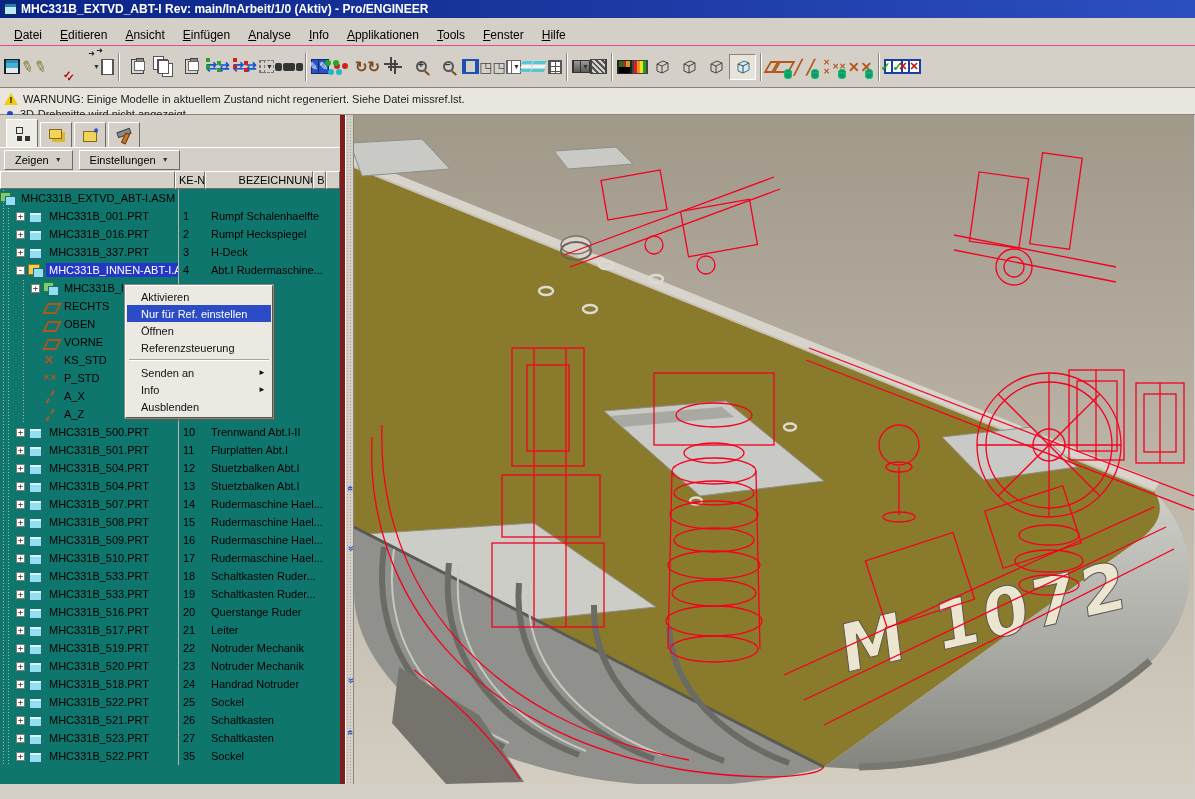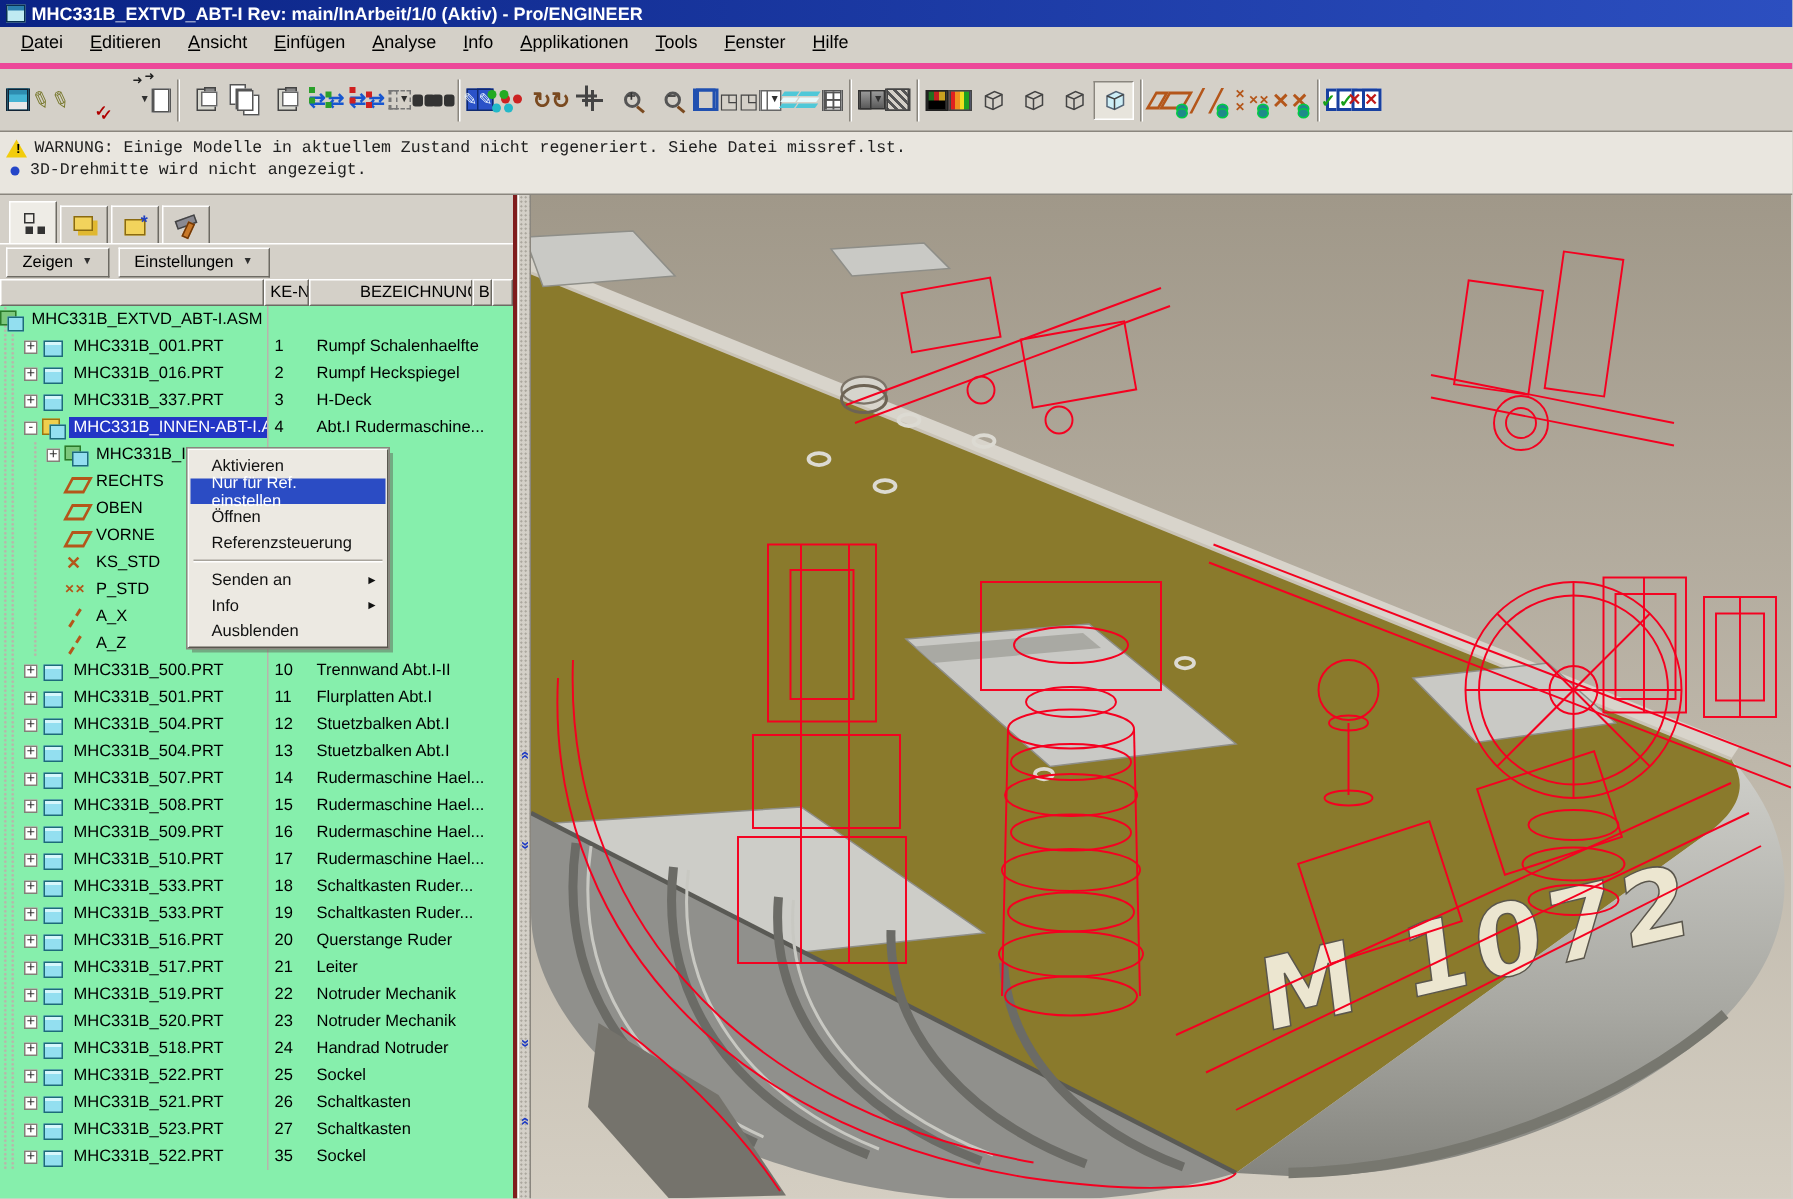--- a/index.html
+++ b/index.html
@@ -6,22 +6,22 @@
     font-family:"Liberation Sans",sans-serif;font-size:11px;background:#d4d0c8;}
   *{box-sizing:border-box;}
 
   
   .titlebar{height:18px;background:linear-gradient(90deg,#0a2385,#2c4fc0);
     display:flex;align-items:center;padding:0 4px;color:#fff;font-weight:bold;font-size:12px;gap:4px;}
   .win-ic{width:13px;height:12px;background:#bfeaf2;border:1px solid #083050;
     box-shadow:inset 0 3px 0 #2b7fae;flex:0 0 auto;}
 
   
-  .menubar{height:28px;display:flex;align-items:flex-start;padding:0 6px;gap:2px;
-    background:#d4d0c8;border-bottom:4px solid #ec4899;}
+  .menubar{height:28px;display:flex;align-items:flex-end;padding:0 6px;gap:2px;
+    background:#d4d0c8;border-bottom:1px solid #ec4899;}
   .menuitem{padding:3px 8px;color:#000;font-size:12px;}
   .menuitem u{text-decoration:underline;}
 
   
   .toolbar{height:42px;display:flex;align-items:center;background:#d4d0c8;
     border-bottom:1px solid #8a867e;padding:0 4px;}
   .tgroup{display:flex;align-items:center;}
   .tsep{width:2px;height:28px;margin:0 4px;border-left:1px solid #8a867e;border-right:1px solid #fff;}
   .tbtn{width:27px;height:26px;display:flex;align-items:center;justify-content:center;
     border:1px solid transparent;background:transparent;padding:0;position:relative;}
@@ -79,31 +79,31 @@
     content:"";position:absolute;right:0;bottom:0;width:6px;height:5px;border-radius:50%;background:#1e8a8a;border:1px solid #0c4;}
   .axis-tgl-icon::before{content:"╱";color:#b4561a;font-weight:bold;font-size:14px;}
   .point-tgl-icon::before{content:"✕ ✕";color:#b4561a;font-size:8px;font-weight:bold;letter-spacing:-1px;}
   .csys-tgl-icon::before{content:"✕";color:#b4561a;font-size:14px;font-weight:bold;}
   .win-ok-icon{width:17px;height:15px;background:#fff;border:2px solid #1840a0;}
   .win-ok-icon::before{content:"✓";color:#18a018;font-weight:bold;font-size:12px;}
   .win-close-icon{width:17px;height:15px;background:#fff;border:2px solid #1840a0;}
   .win-close-icon::before{content:"✕";color:#c01818;font-weight:bold;font-size:11px;}
 
   
-  .messages{height:42px;background:#e9e6df;border-bottom:1px solid #8a867e;padding:3px 4px 0 4px;color:#202020;font-family:Liberation Mono, monospace;}
+  .messages{height:27px;background:#e9e6df;border-bottom:1px solid #8a867e;padding:3px 4px 0 4px;color:#202020;}
   .msgline{display:flex;align-items:center;gap:4px;height:15px;font-size:11px;}
   .warn-ic{position:relative;width:15px;height:13px;flex:0 0 auto;}
   .warn-ic::before{content:"";position:absolute;left:0;top:1px;border-left:7px solid transparent;
     border-right:7px solid transparent;border-bottom:12px solid #f2cc0c;}
   .warn-ic::after{content:"!";position:absolute;left:5.5px;top:3px;font-size:9px;font-weight:bold;color:#000;}
   .bullet{width:6px;height:6px;border-radius:50%;background:#2446c8;flex:0 0 auto;margin:0 3px;}
 
   
   .main{display:flex;height:669px;}
-  .navigator{width:345px;background:#86efac;border-right:3px solid #7f1d1d;display:flex;flex-direction:column;position:relative;}
+  .navigator{width:345px;background:#0f766e;border-right:5px solid #7f1d1d;display:flex;flex-direction:column;position:relative;}
   .nav-tabs{height:32px;display:flex;align-items:flex-end;padding:4px 2px 0 6px;gap:2px;background:#d4d0c8;}
   .ntab{width:32px;height:25px;display:flex;align-items:center;justify-content:center;
     border:1px solid;border-color:#fff #6d6a63 #6d6a63 #fff;background:#d4d0c8;border-bottom:none;}
   .ntab.active{background:#eeece6;height:28px;}
   .nav-btnrow{height:24px;display:flex;align-items:center;gap:6px;padding:1px 4px;background:#d4d0c8;border-top:1px solid #fff;}
   .navbtn{height:20px;padding:0 10px;background:#d4d0c8;border:1px solid;border-color:#fff #6d6a63 #6d6a63 #fff;
     font-size:11px;display:flex;align-items:center;gap:5px;}
   .navbtn .dd{font-size:7px;}
 
   
@@ -155,23 +155,23 @@
   .splitter{width:9px;background:#d4d0c8;border-left:1px solid #fff;border-right:1px solid #8a867e;position:relative;
     background-image:radial-gradient(circle,#a8a49a 0.7px,transparent 0.8px);background-size:3px 3px;}
   .chev{position:absolute;left:-3px;color:#1b38c4;font-size:10px;font-weight:bold;width:14px;text-align:center;}
   .chev.up{transform:rotate(90deg);} .chev.down{transform:rotate(-90deg);}
 
   
   .viewport{flex:1;position:relative;overflow:hidden;}
   .viewport svg{display:block;}
 
   
-  .ctxmenu{position:absolute;left:125px;top:285px;width:134px;background:#ece9e2;
+  .ctxmenu{position:absolute;left:125px;top:285px;width:148px;background:#ece9e2;
     border:1px solid;border-color:#fdfdfd #5a574f #5a574f #fdfdfd;outline:1px solid #8a867e;
-    box-shadow:3px 3px 0 rgba(90,88,80,.45);padding:2px 1px;z-index:50;margin-top:14px;}
+    box-shadow:3px 3px 0 rgba(90,88,80,.45);padding:2px 1px;z-index:50;}
   .mitem{height:17px;display:flex;align-items:center;padding:0 16px 0 14px;font-size:11px;color:#111;position:relative;}
   .mitem.hl{background:#2b4cc4;color:#fff;}
   .marrow{position:absolute;right:5px;font-size:8px;}
   .msep{height:1px;margin:3px 2px;border-top:1px solid #a8a49c;border-bottom:1px solid #fff;}
 </style>
 </head>
 <body>
 
 <div class="titlebar">
   <span class="win-ic"></span>

